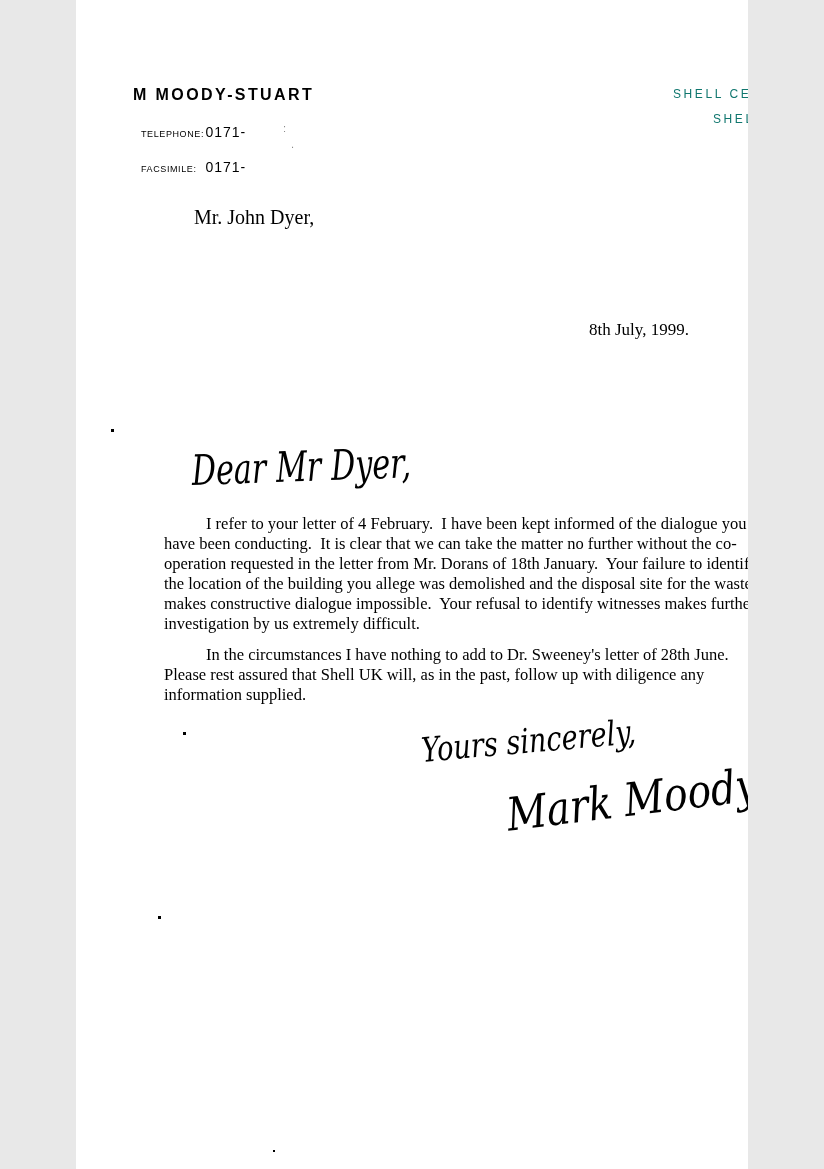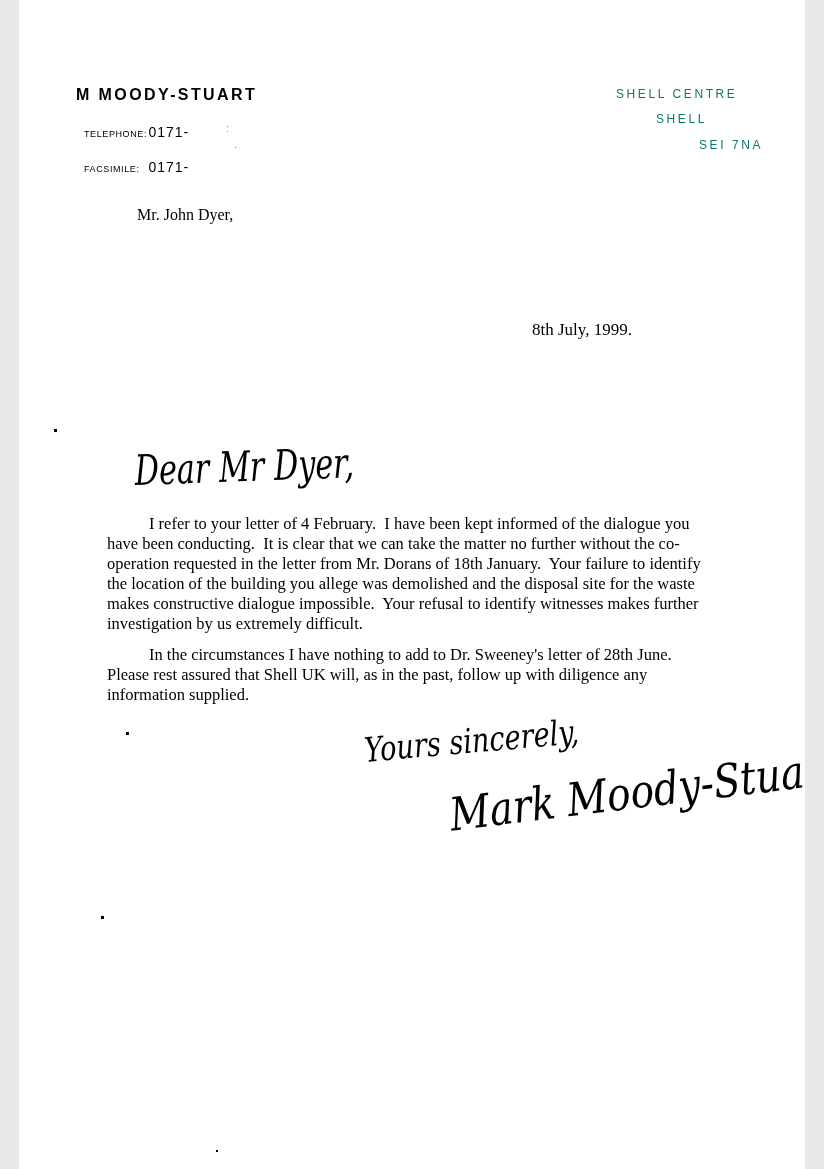--- a/index.html
+++ b/index.html
@@ -1,18 +1,18 @@
 <!DOCTYPE html>
 <html><head>
 <meta charset="utf-8">
 <style>
   html,body{margin:0;padding:0;background:#e8e8e8;}
   .page{
     position:relative;
-    width:786px;height:1169px;
+    width:672px;height:1169px;
     margin:0 auto;
     background:#ffffff;
     color:#000;
     font-family:"Liberation Serif", serif;
     overflow:hidden;
   }
   
   .sender-name{
     position:absolute;left:57px;top:86px;
     font-family:"Liberation Sans", sans-serif;
@@ -40,21 +40,21 @@
     position:absolute;white-space:nowrap;
     font-family:Liberation Sans, sans-serif;
     font-size:12px;letter-spacing:2.6px;color:#0f766e;
   }
   .address-line.l1{left:597px;top:87px;}
   .address-line.l2{left:637px;top:112px;}
   .address-line.l3{left:680px;top:138px;}
   
   .recipient{
     position:absolute;left:118px;top:206px;
-    font-size:16px;white-space:nowrap;
+    font-size:20px;white-space:nowrap;
   }
   .letter-date{
     position:absolute;left:513px;top:320px;
     font-size:17px;white-space:nowrap;
   }
   .body-block{
     position:absolute;left:88px;top:514px;width:724px;
     font-size:16.5px;line-height:20px;
   }
   .paragraph{

